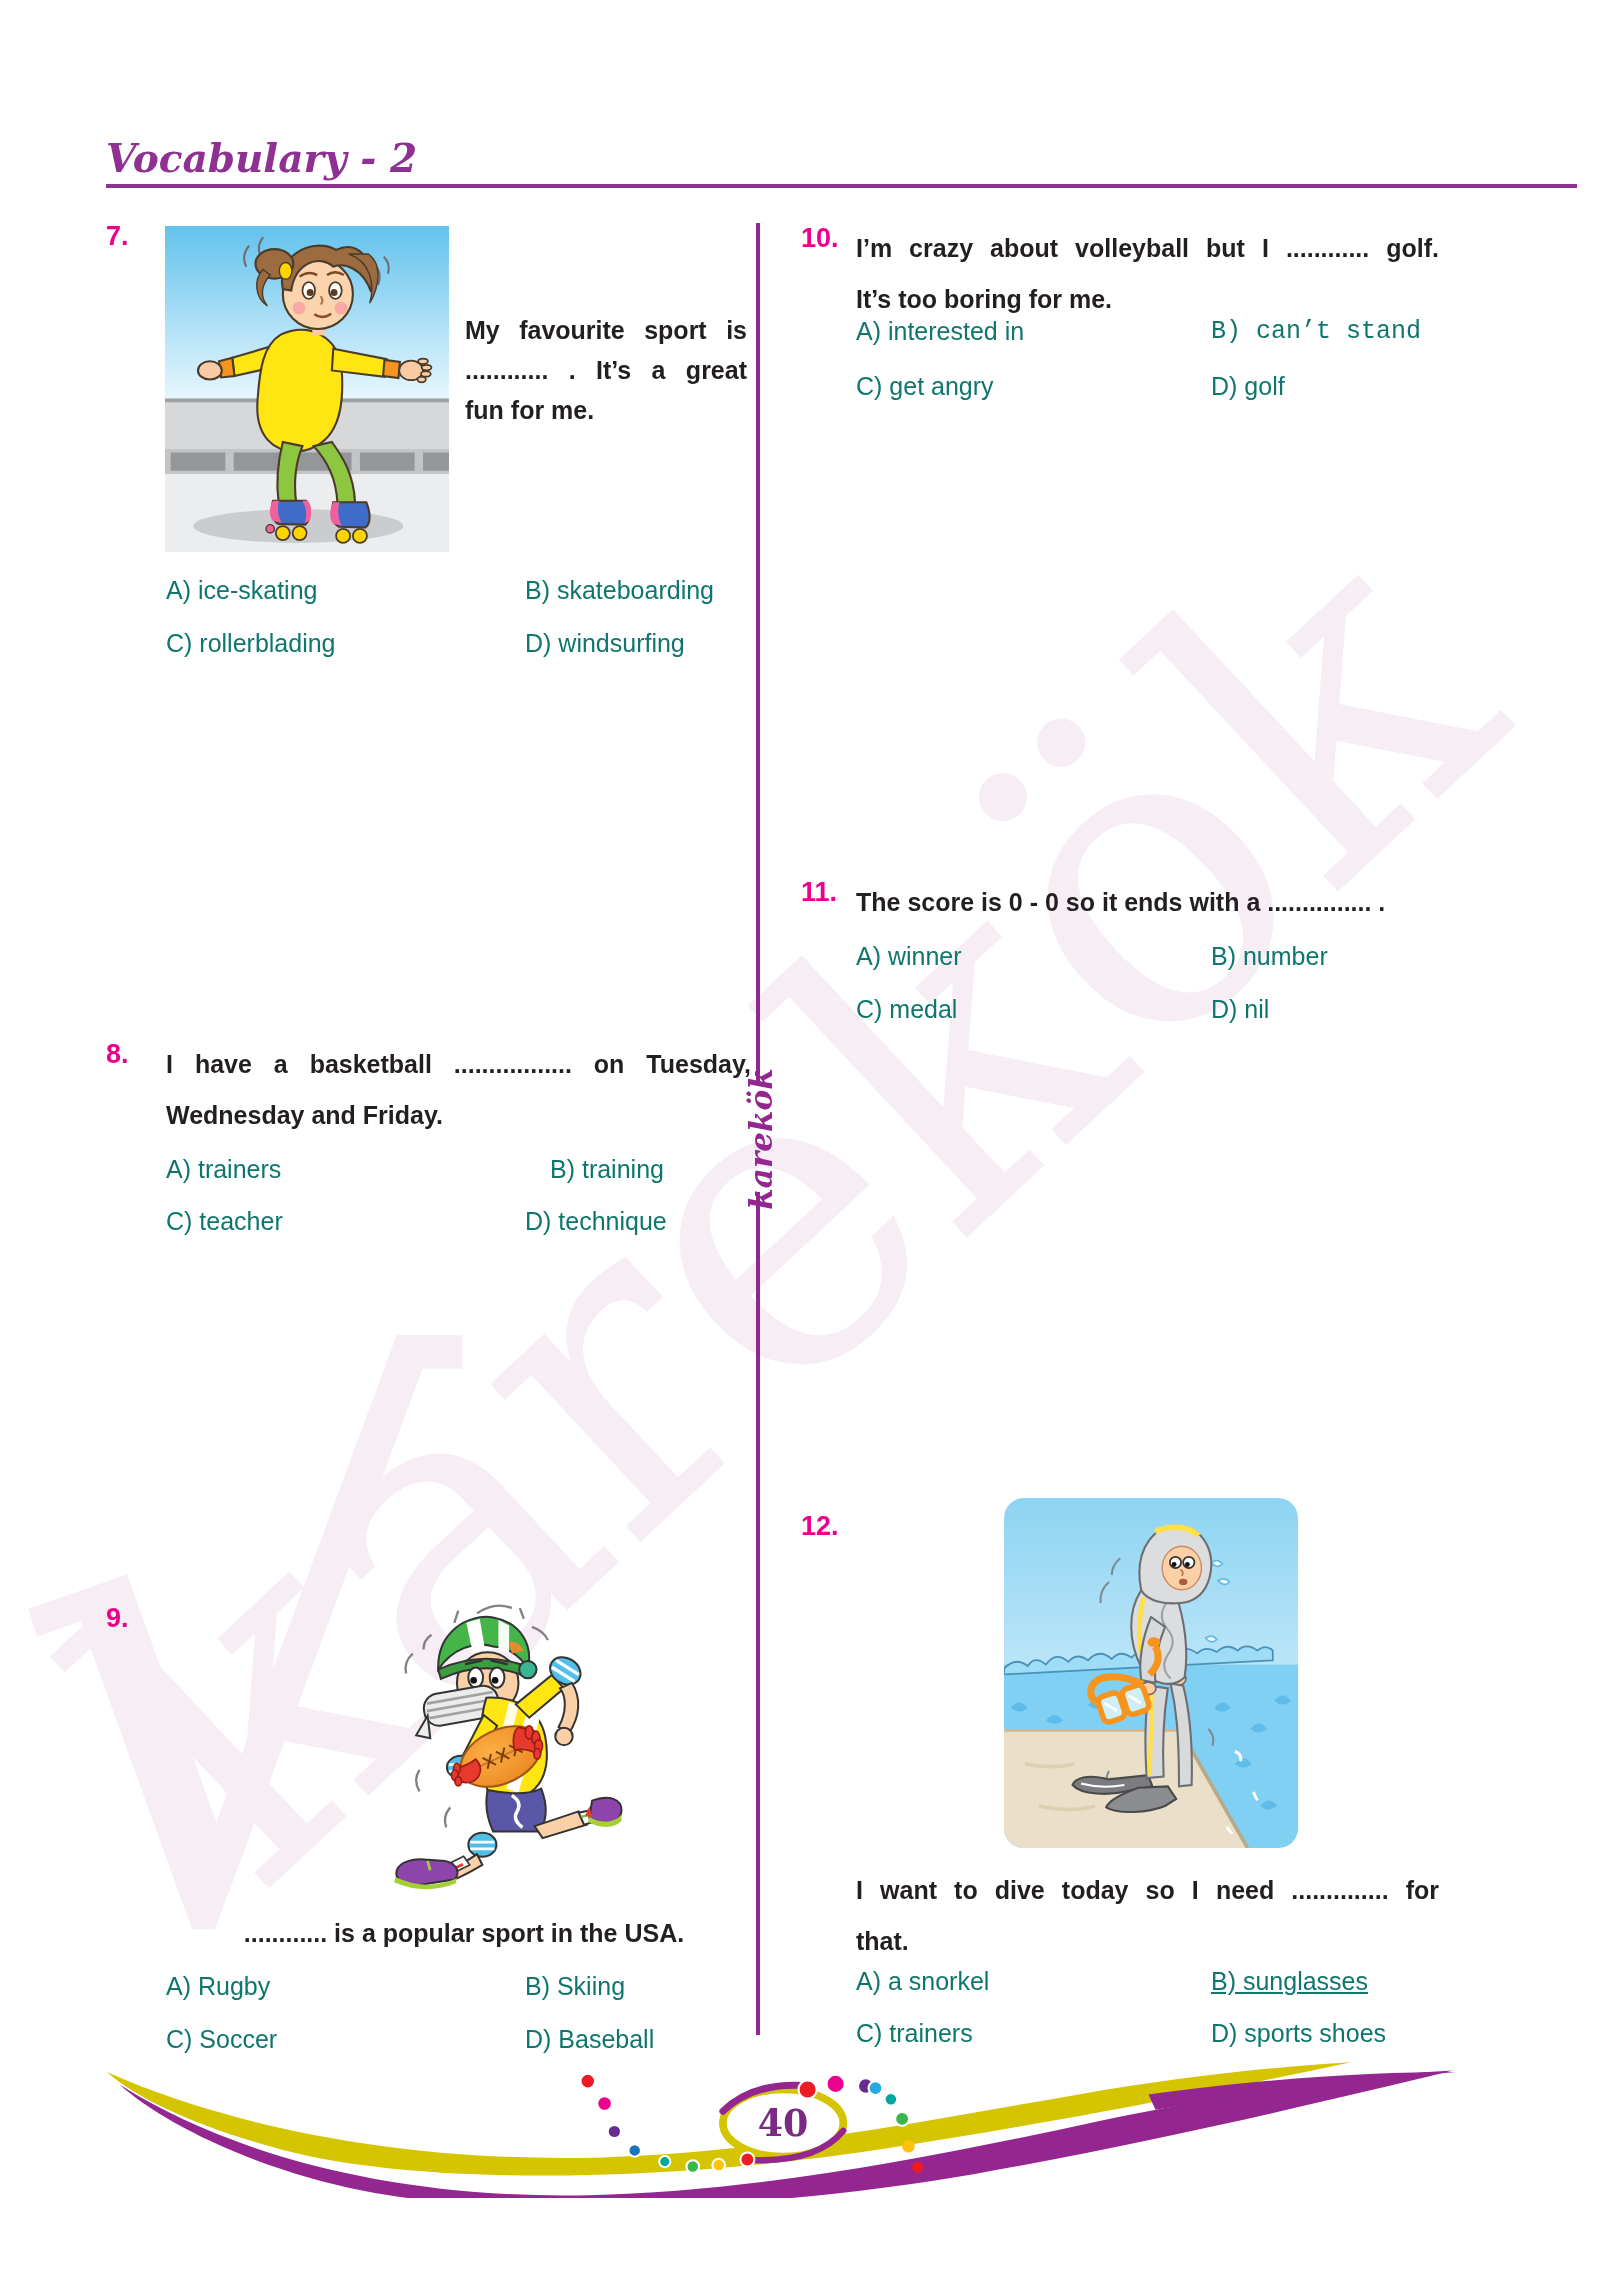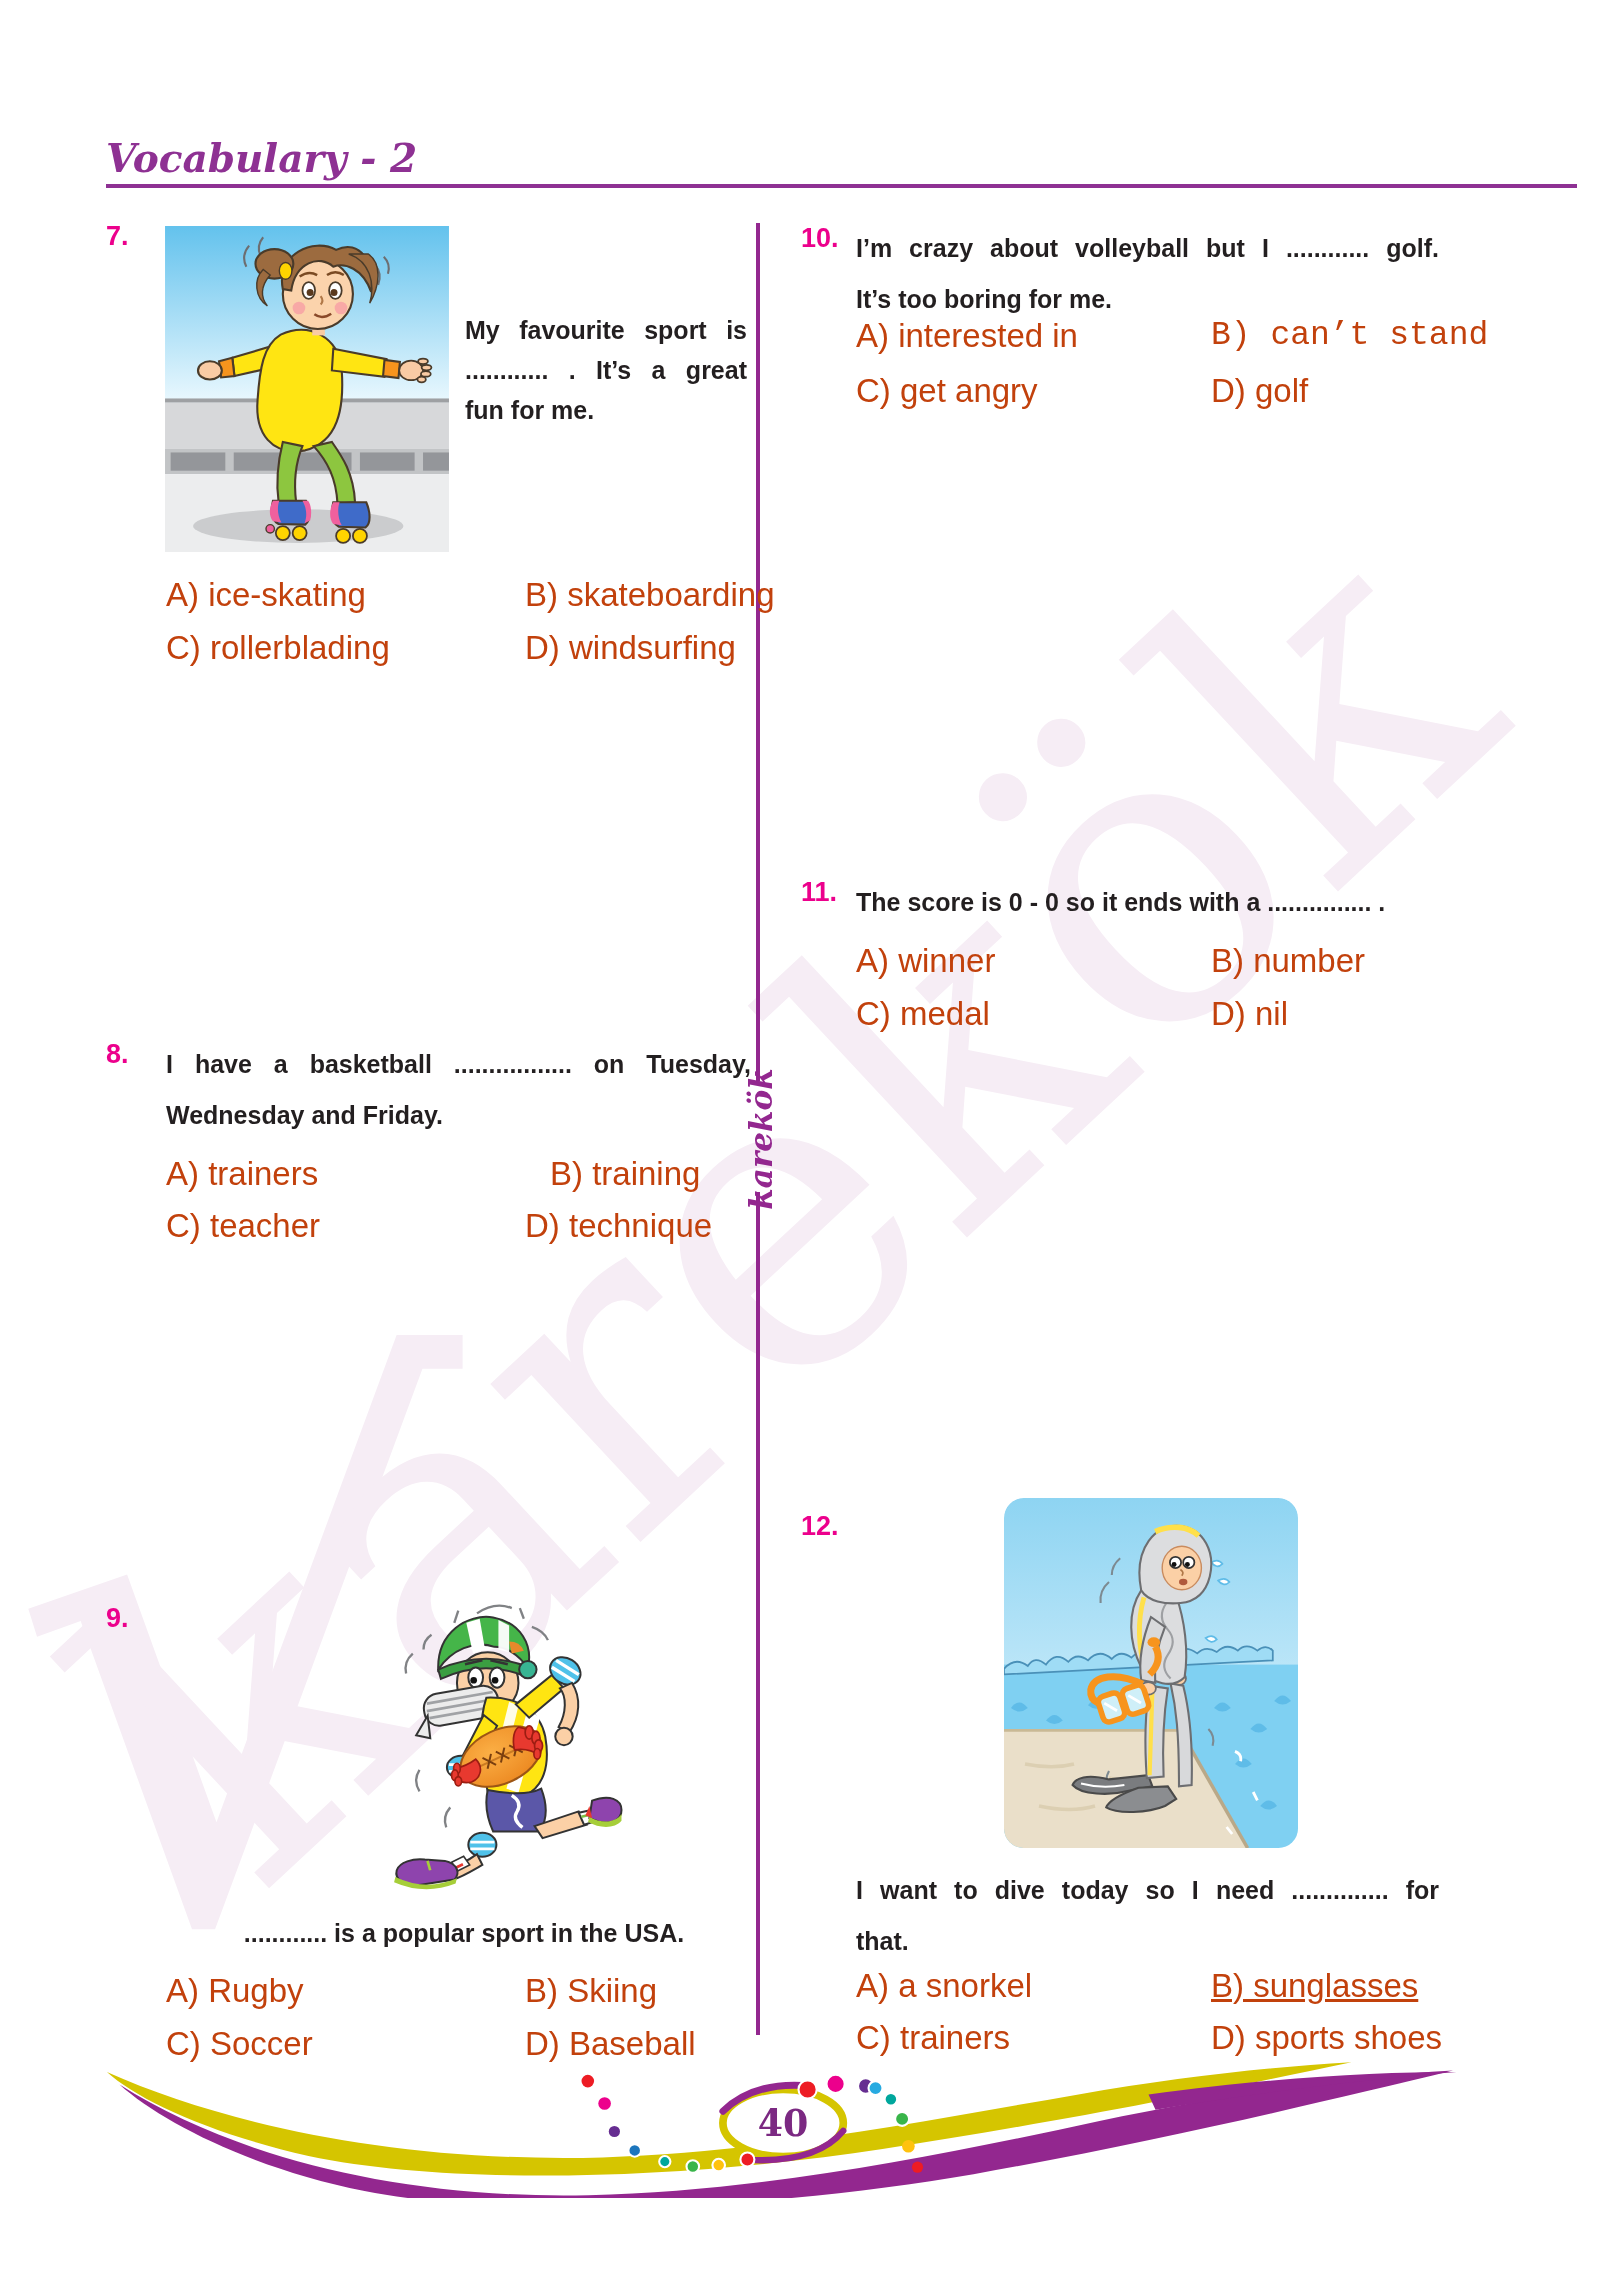--- a/index.html
+++ b/index.html
@@ -19,21 +19,21 @@
   
   .vline{position:absolute;left:756px;width:3.5px;background:#93278F;z-index:2;}
   .brand-vert{position:absolute;left:682px;top:1121px;width:157px;text-align:center;
       font-family:"DejaVu Serif",serif;font-style:italic;font-weight:bold;font-size:31px;
       color:#93278F;transform:rotate(-90deg);z-index:3;}
   
   .qnum{position:absolute;font-size:27px;font-weight:bold;color:#EC008C;z-index:3;}
   .stem{position:absolute;font-size:25px;font-weight:bold;color:#231F20;line-height:51px;z-index:3;}
   .stem .ln{text-align:justify;}
   .stem .ln.s{text-align-last:justify;}
-  .opt{position:absolute;font-size:33px;color:#c2410c;white-space:nowrap;z-index:3;}
+  .opt{position:absolute;font-size:25px;color:#0f766e;white-space:nowrap;z-index:3;}
   .illus{position:absolute;z-index:2;}
   svg text{font-family:"DejaVu Serif",serif;}
 </style>
 </head>
 <body>
 
 <div id="canvas">
 
   <div class="wm-radical">√</div>
   <div class="wm">karekök</div>

